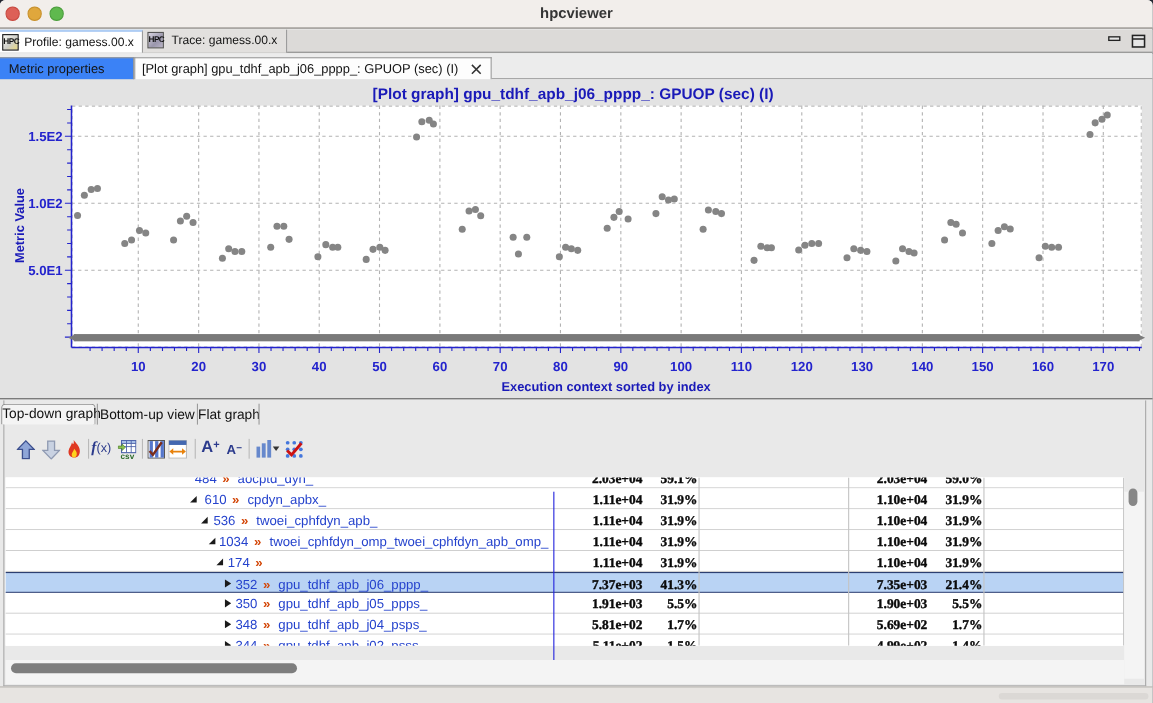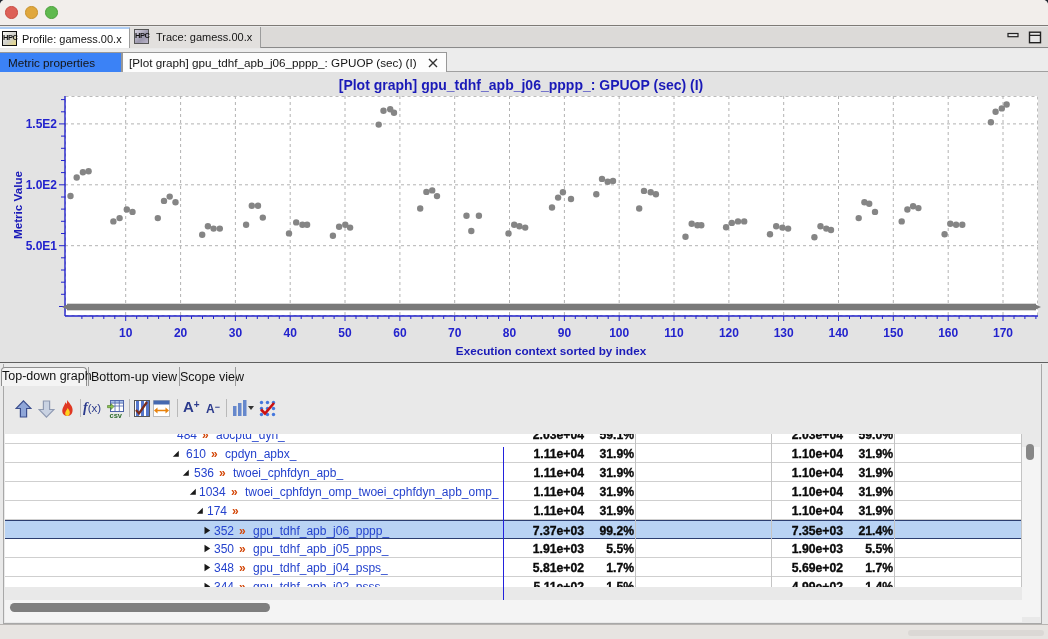--- a/index.html
+++ b/index.html
@@ -38,35 +38,36 @@
 #thead {position:absolute;left:5px;top:429px;width:1017px;height:18px;background:#6a6a6a;color:#fff;font-size:11.4px;font-weight:700}
 #thead span {position:absolute;top:3px}
 .hsep {position:absolute;top:0;width:1px;height:18px;background:#9a9a9a}
 #tbody {position:absolute;left:5px;top:434px;width:1017px;height:153px;background:#fff;overflow:hidden}
 .row {position:absolute;left:0;width:1017px;border-bottom:1px solid #cfcfcf;background:#fff}
 .row.sel {background:#b9d3f4;border-top:1px solid #2c3e70;border-bottom:1px solid #2c3e70}
 .tw {position:absolute}
 .num {position:absolute;top:3px;font-size:12px;color:#2543cd}
 .gg {position:absolute;top:3px;font-size:12px;font-weight:700;color:#d34708}
 .nm {position:absolute;top:3px;font-size:12px;color:#2543cd}
-.v {position:absolute;top:3px;font-family:Liberation Sans, sans-serif;font-size:12.2px;font-weight:700;color:#0a0a0a;-webkit-text-stroke:0.35px #0a0a0a}
+.v {position:absolute;top:3px;font-family:Liberation Serif, serif;font-size:12.2px;font-weight:700;color:#0a0a0a;-webkit-text-stroke:0.35px #0a0a0a}
 .colsep {position:absolute;top:0;width:1px;height:153px;background:#c4c4c4}
 #bluecol {position:absolute;left:503px;top:447px;width:1px;height:153px;background:#2222dd;z-index:5}
 #vsb {position:absolute;left:1022px;top:447px;width:18px;height:170px;background:#f4f4f4}
 #vsb .th {position:absolute;left:4px;top:-3px;width:8px;height:16px;border-radius:4px;background:#878787}
 #hsb {position:absolute;left:5px;top:600px;width:1017px;height:22px;background:#f4f4f4}
 #hsb .th {position:absolute;left:5px;top:3px;width:260px;height:9px;border-radius:4.5px;background:#7e7e7e}
 #status {position:absolute;left:0;top:624px;width:1048px;height:15px;background:#e7e4e1;border-top:1px solid #b8b5b2}
 #status .pill {position:absolute;left:908px;top:5px;width:136px;height:6px;border-radius:3px;background:#dbd8d5}
 </style></head><body>
 <div id="win">
   <div id="titlebar">
     <div class="tl" style="left:5px;background:#dd6057;border:0.5px solid #c94c43"></div>
     <div class="tl" style="left:25px;background:#e0a73c;border:0.5px solid #c9922e"></div>
     <div class="tl" style="left:45px;background:#5fb94e;border:0.5px solid #4da03e"></div>
+    <div class="t">hpcviewer</div>
   </div>
   <div id="tabrow1">
     <div class="tab1" id="tabP">
         <div class="hpcicon" style="left:2px">HPC</div>
         <span class="t1t" style="left:22px">Profile: gamess.00.x</span>
       </div>
     <div class="tab1" id="tabT">
         <div class="hpcicon" style="left:4px;background:linear-gradient(135deg,#d8d4e0,#9a96ac 60%,#bab4c8);border-color:#555">HPC</div>
         <span class="t1t" style="left:26px">Trace: gamess.00.x</span>
       </div>
@@ -340,21 +341,21 @@
 <text transform="translate(22 133) rotate(-90)" class="axt">Metric Value</text>
 <text x="551" y="283" class="axt" text-anchor="middle">Execution context sorted by index</text>
 </svg>
     </div>
   <div id="panel">
     <div class="inner"></div>
     <div class="vtab" id="vt1">Top-down graph</div>
     <div class="vsep" style="left:88px;top:4px;height:19px"></div>
     <div class="vtab" style="left:89px;width:90px">Bottom-up view</div>
     <div class="vsep" style="left:179px;top:4px;height:19px"></div>
-    <div class="vtab" style="left:180px;width:55px">Scope view</div>
+    <div class="vtab" style="left:180px;width:55px">Flat graph</div>
     <div class="vsep" style="left:235px;top:4px;height:19px"></div>
   </div>
 
 <svg class="tbi" style="left:15px" width="17" height="18" viewBox="0 0 17 18">
       <polygon points="8.5,0.8 16,8.5 11.6,8.5 11.6,17 5.4,17 5.4,8.5 1,8.5" fill="#8fa6d8" stroke="#3c4f8e" stroke-width="1.2"></polygon>
     </svg>
 <svg class="tbi" style="left:38px" width="17" height="18" viewBox="0 0 17 18">
       <polygon points="8.5,17.2 16,9.5 11.6,9.5 11.6,1 5.4,1 5.4,9.5 1,9.5" fill="#c9d2e2" stroke="#8f9ab2" stroke-width="1.2"></polygon>
     </svg>
 <svg class="tbi" style="left:61px" width="13" height="17" viewBox="0 0 13 17">
@@ -468,21 +469,21 @@
         <span class="v" style="right:129px">31.9%</span>
       </div>
 <div class="row sel" style="top:86px;height:19px">
         <svg class="tw" style="left:198px;top:5px" width="8" height="9">
           <polygon points="1.5,0.8 1.5,8.2 7.2,4.5" fill="#1a1a1a"></polygon>
         </svg>
         <span class="num" style="left:209px">352</span>
         <span class="gg" style="left:234px">»</span>
         <span class="nm" style="left:248px">gpu_tdhf_apb_j06_pppp_</span>
         <span class="v" style="right:438px">7.37e+03</span>
-        <span class="v" style="right:388px">99.2%</span>
+        <span class="v" style="right:388px">41.3%</span>
         <span class="v" style="right:179px">7.35e+03</span>
         <span class="v" style="right:129px">21.4%</span>
       </div>
 <div class="row" style="top:105px;height:19px">
         <svg class="tw" style="left:198px;top:5px" width="8" height="9">
           <polygon points="1.5,0.8 1.5,8.2 7.2,4.5" fill="#1a1a1a"></polygon>
         </svg>
         <span class="num" style="left:209px">350</span>
         <span class="gg" style="left:234px">»</span>
         <span class="nm" style="left:248px">gpu_tdhf_apb_j05_ppps_</span>

